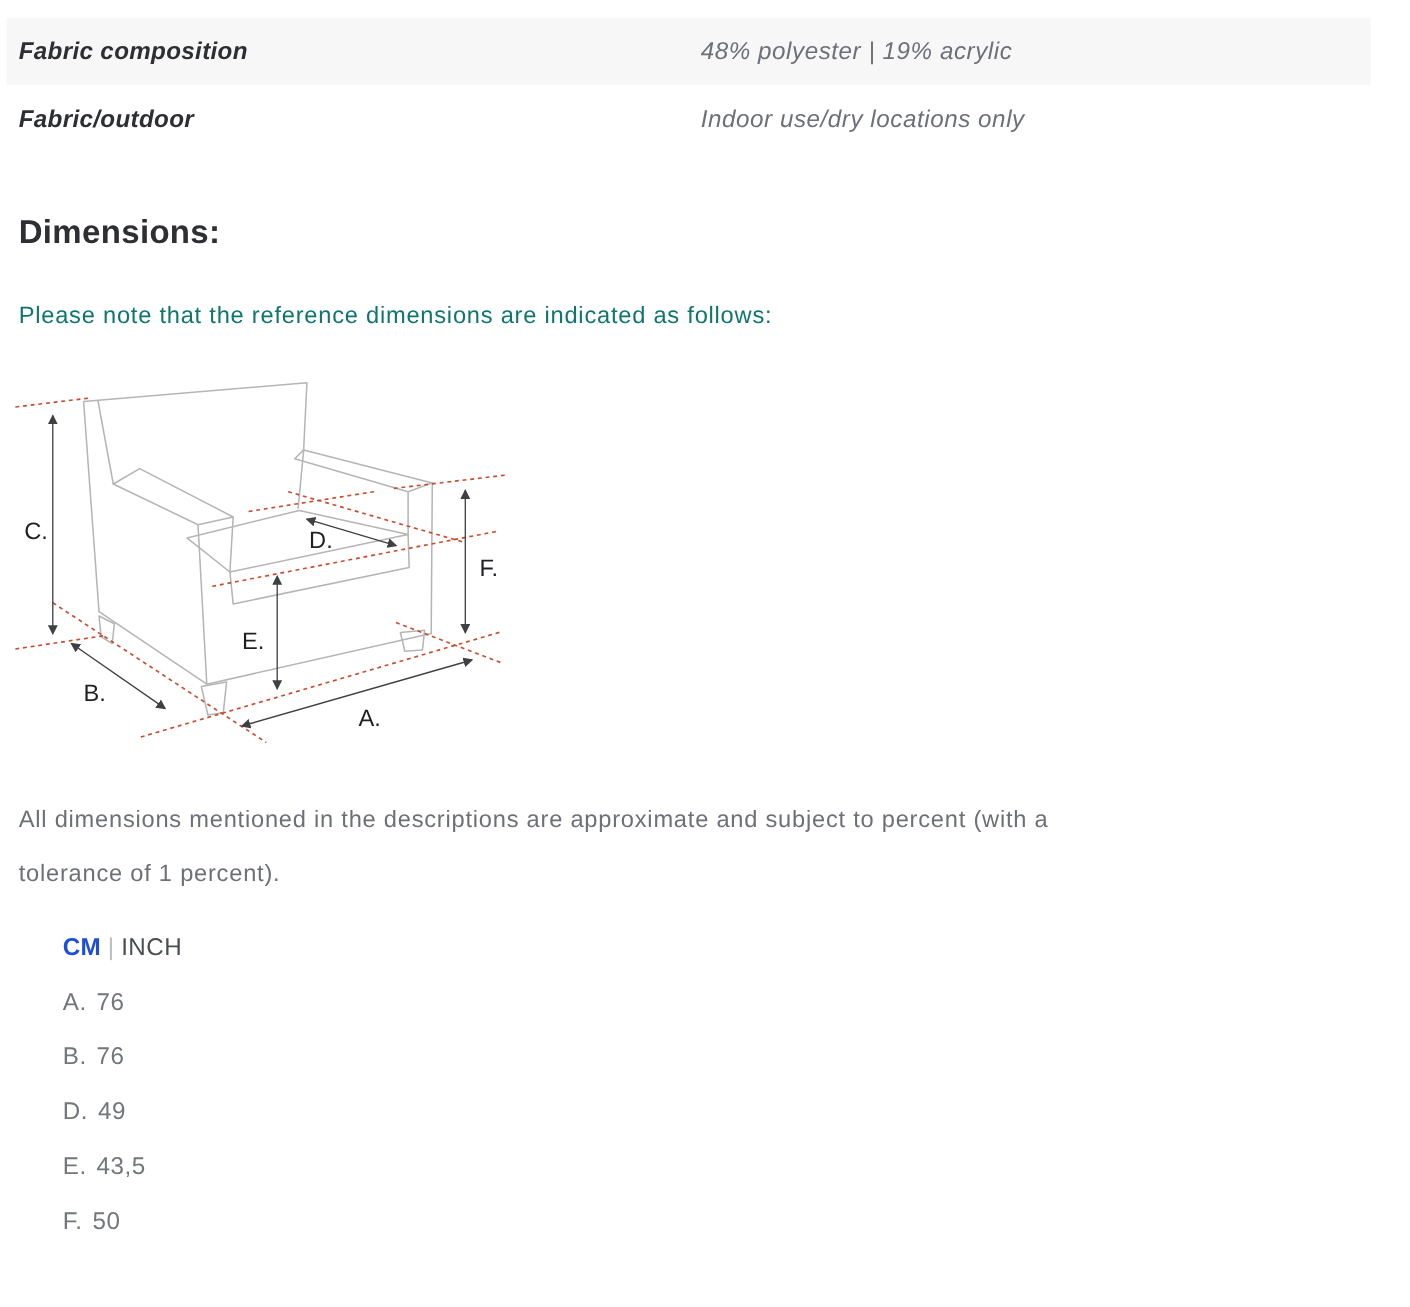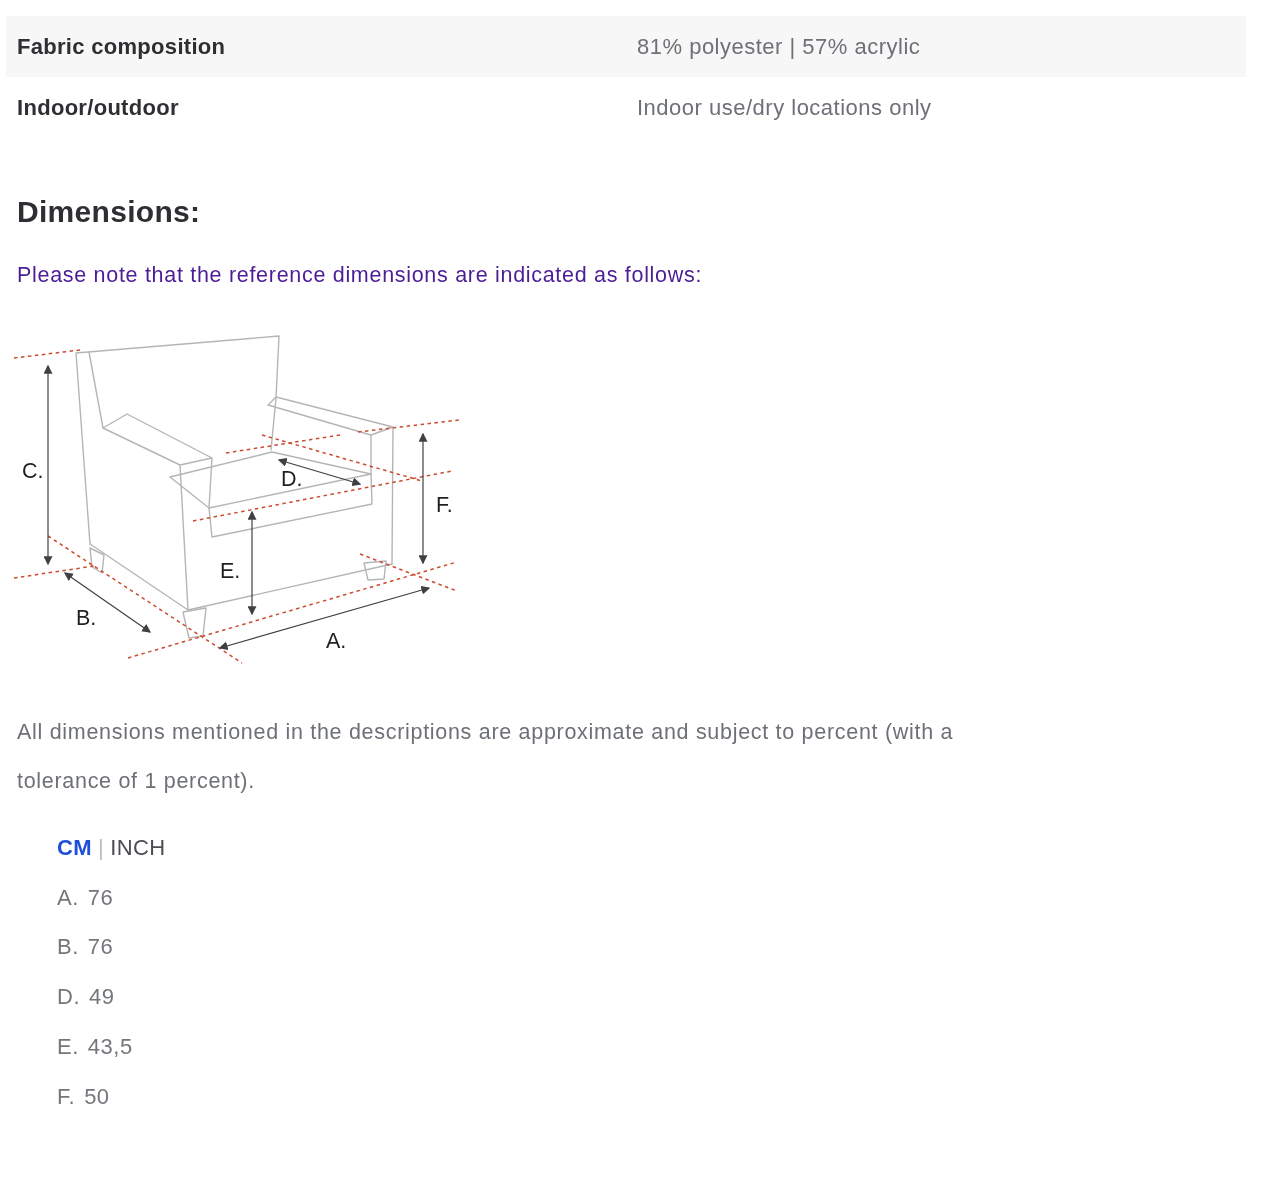--- a/index.html
+++ b/index.html
@@ -9,20 +9,21 @@
     color:#2e2f32;
     height:1188px;
     overflow:hidden;
   }
   .spec-row {
     position:relative;
     height:61px;
     line-height:61px;
     font-size:22px;
     margin:0 36px 0 6px;
+    font-style:italic;
   }
   .spec-row.banded { background:#f7f7f7; margin-top:16px; }
   .spec-label {
     font-weight:bold;
     color:#2e2f32;
     margin-left:11px;
     letter-spacing:0.3px;
   }
   .spec-value {
     position:absolute;
@@ -32,23 +33,23 @@
   }
   .content { padding-left:17px; }
   .section-heading {
     margin-top:57px;
     font-size:30px;
     font-weight:bold;
     letter-spacing:0.3px;
     color:#2e2f32;
   }
   .intro-text {
-    margin-top:34px;
+    margin-top:46px;
     font-size:21.5px;
-    color:#4c1d95;
+    color:#0f766e;
     letter-spacing:0.7px;
   }
   .diagram-wrap { margin:34px 0 0 -7px; }
   .note-text {
     margin-top:22px;
     font-size:21.5px;
     color:#6d7076;
     letter-spacing:0.7px;
     line-height:49px;
   }
@@ -69,24 +70,24 @@
     font-size:21.5px;
     fill:#1f2023;
   }
 </style>
 </head>
 <body>
 
 <div>
   <div class="spec-row banded">
     <span class="spec-label">Fabric composition</span>
-    <span class="spec-value">81% polyester | 57% acrylic</span>
+    <span class="spec-value">48% polyester | 19% acrylic</span>
   </div>
   <div class="spec-row">
-    <span class="spec-label">Indoor/outdoor</span>
+    <span class="spec-label">Fabric/outdoor</span>
     <span class="spec-value">Indoor use/dry locations only</span>
   </div>
 </div>
 
 <div class="content">
   <div class="section-heading">Dimensions:</div>
 
   <div class="intro-text">Please note that the reference dimensions are indicated as follows:</div>
 
   <div class="diagram-wrap">

